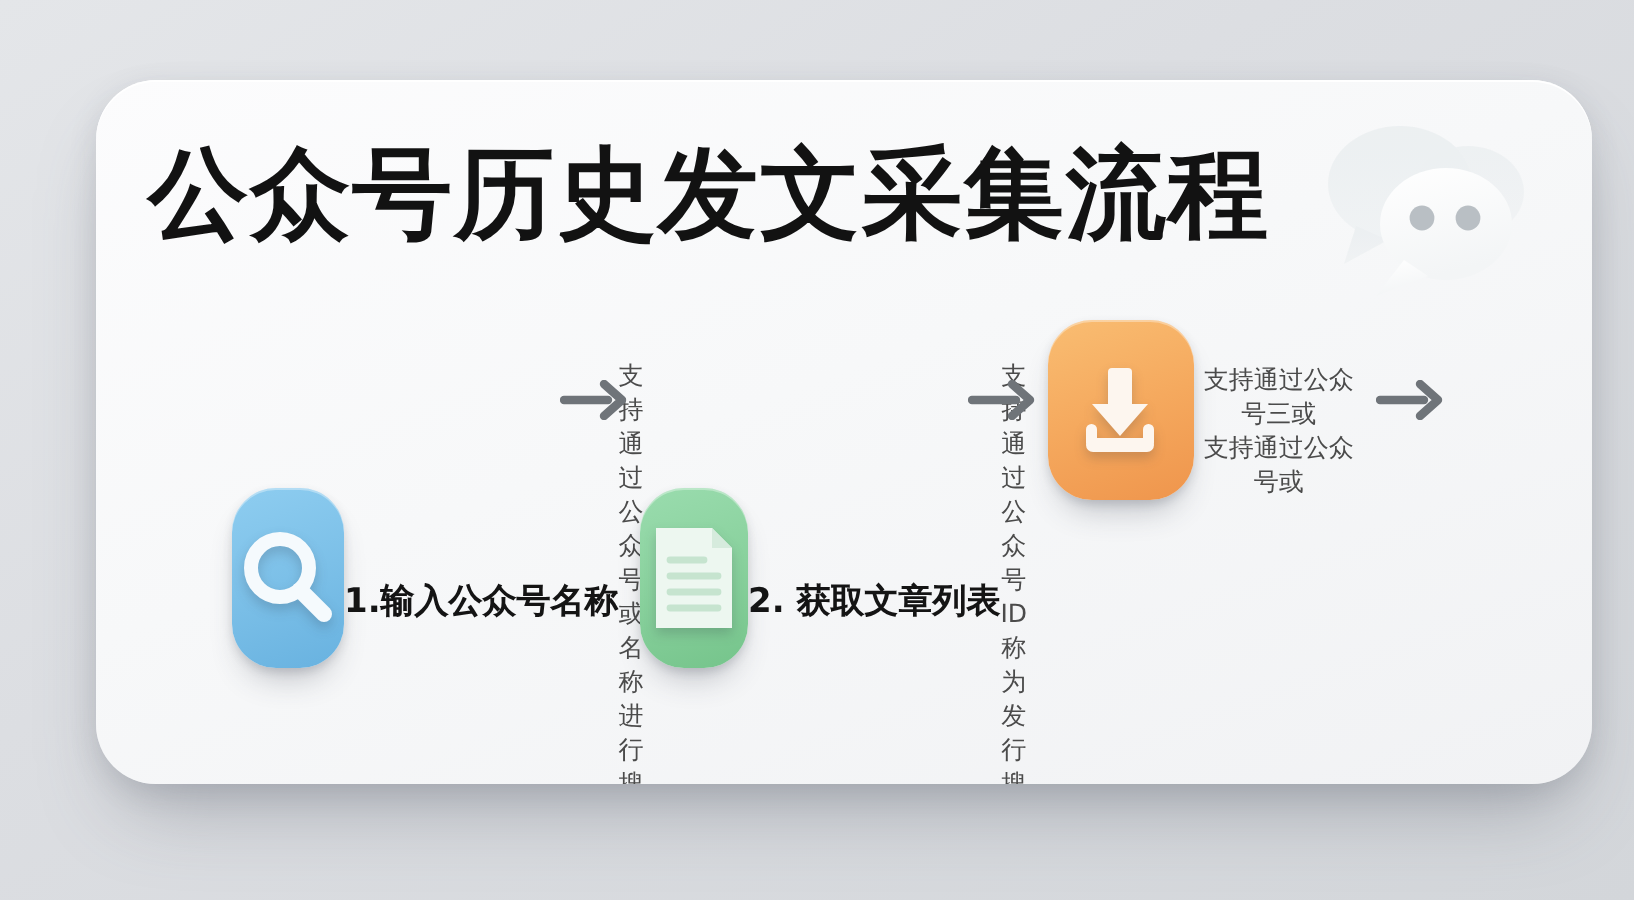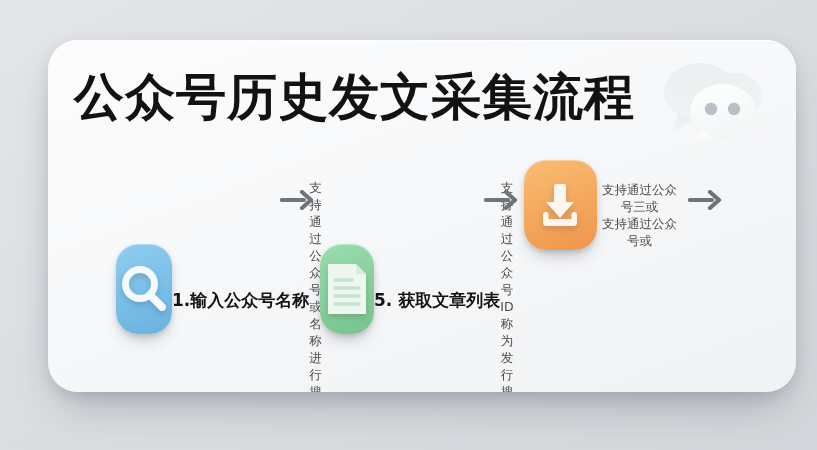--- a/index.html
+++ b/index.html
@@ -187,21 +187,21 @@
             <path d="M8 4 H36 L46 14 V54 H8 Z" fill="#edf7f0"></path>
             <path d="M36 4 L46 14 H36 Z" fill="#d6ebdd"></path>
             <g stroke="#c6e4cf" stroke-width="3.4" stroke-linecap="round">
               <line x1="15" y1="20" x2="32" y2="20"></line>
               <line x1="15" y1="28" x2="39" y2="28"></line>
               <line x1="15" y1="36" x2="39" y2="36"></line>
               <line x1="15" y1="44" x2="39" y2="44"></line>
             </g>
           </svg>
         </div>
-        <div class="step-title">5. 获取文章列表</div>
+        <div class="step-title">2. 获取文章列表</div>
         <div class="step-desc">支持通过公众号ID
 称为发行搜索</div>
       </div>
 
       <div class="arrow">
         <svg width="34" height="20" viewBox="0 0 34 20" xmlns="http://www.w3.org/2000/svg">
           <line x1="2" y1="10" x2="24" y2="10" stroke="#6f7479" stroke-width="4.2" stroke-linecap="round"></line>
           <polyline points="22,2 31,10 22,18" fill="none" stroke="#6f7479" stroke-width="4.2" stroke-linecap="round" stroke-linejoin="round"></polyline>
         </svg>
       </div>

